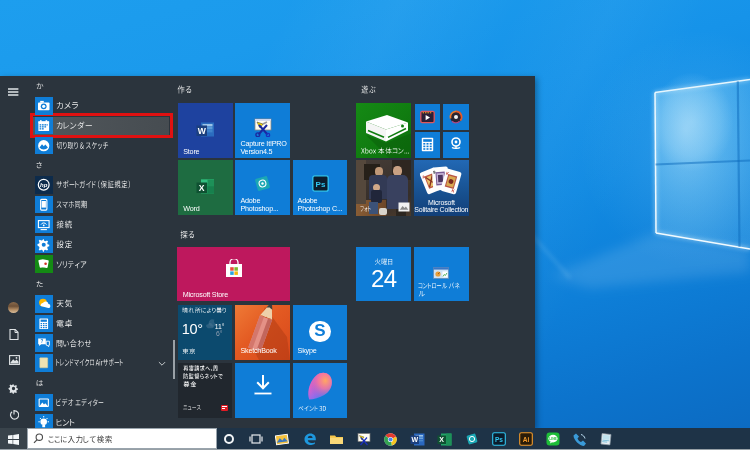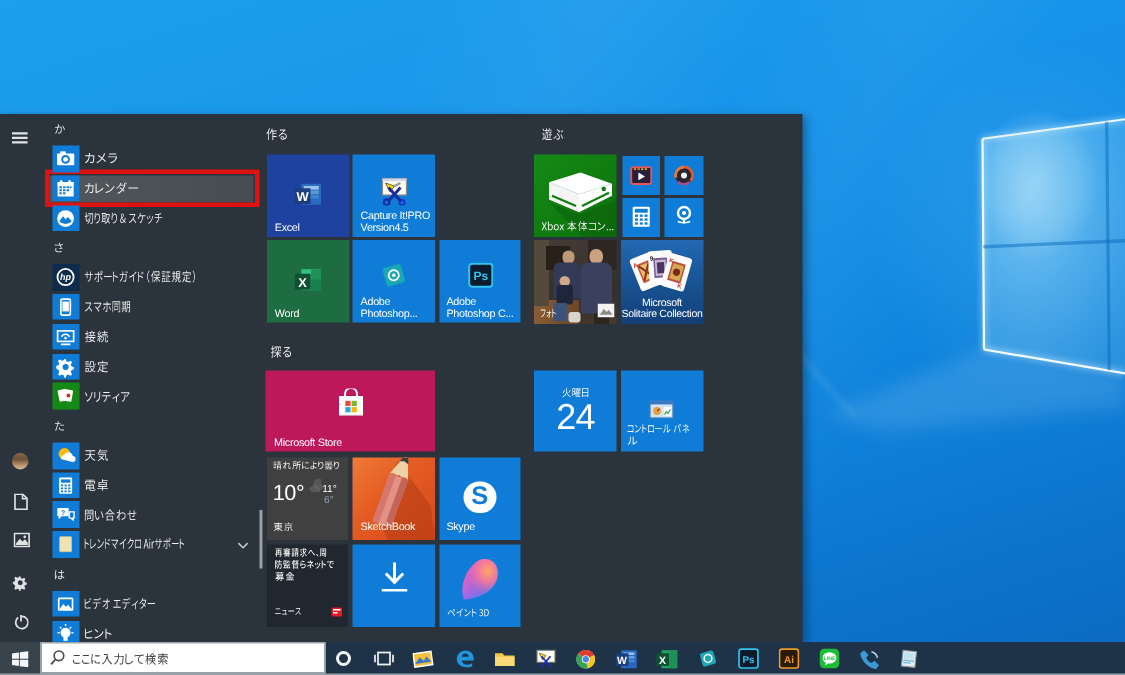--- a/index.html
+++ b/index.html
@@ -318,21 +318,21 @@
   <div class="tile" style="left:178.2px;top:103.0px;width:54.9px;height:55.2px;background:#1e429f">
       <svg width="19" height="17" viewBox="0 0 19 17" style="position:absolute;left:18px;top:19px">
         <rect x="5" y="0.5" width="13" height="14" fill="#2b6cbf"></rect>
         <rect x="6.5" y="2" width="10" height="2.4" fill="#9cc3e8"></rect>
         <rect x="6.5" y="5" width="10" height="2.4" fill="#5a9ad8"></rect>
         <rect x="6.5" y="8" width="10" height="2.4" fill="#3f83cc"></rect>
         <rect x="6.5" y="11" width="10" height="2.4" fill="#2b6cbf"></rect>
         <rect x="0.5" y="3.5" width="10.5" height="10.5" fill="#1b3f7e"></rect>
         <text x="5.7" y="12" font-family="Liberation Sans" font-size="8.6" font-weight="bold" fill="#fff" text-anchor="middle">W</text>
       </svg>
-      <div class="tl">Excel</div>
+      <div class="tl">Store</div>
     </div>
   <div class="tile" style="left:235.4px;top:103.0px;width:54.9px;height:55.2px;background:#0f7dd7">
       <svg width="18" height="19" viewBox="0 0 18 19" style="position:absolute;left:19px;top:15px">
         <rect x="1" y="1" width="16" height="11" fill="#fffdf2" stroke="#888" stroke-width="0.8"></rect>
         <rect x="1" y="1" width="16" height="1.8" fill="#cdd6ef"></rect>
         <path d="M3 4l6 2-3 4z" fill="#ffe000" stroke="#333" stroke-width="0.5"></path>
         <path d="M9 6l4-2" stroke="#9a9a9a" stroke-width="1.6"></path>
         <g stroke="#1a2aa0" stroke-width="2" fill="none">
           <path d="M4.5 16.5L13 7"></path>
           <path d="M13.5 16.5L5 7"></path>
@@ -517,21 +517,21 @@
         <svg width="43" height="8.8" viewBox="0 0 43 8.8" style="display:block;overflow:visible">
           <path d="M0.5 1.5Q0.6 1.5 0.8 1.5Q1 1.5 1.1 1.5H3.8Q3.9 1.5 4 1.5Q4.1 1.5 4.2 1.5Q4.2 1.6 4.2 1.8Q4.2 1.9 4.2 2.1V5.7Q4.2 5.9 4.2 6.1Q4.2 6.3 4.2 6.4H3.7Q3.7 6.3 3.7 6.1Q3.8 5.9 3.8 5.7V2.1H1.1Q1 2.1 0.8 2.1Q0.6 2.1 0.5 2.1ZM0.4 5.4Q0.5 5.4 0.7 5.4Q0.9 5.4 1 5.4H4V6H1.1Q0.9 6 0.7 6Q0.6 6 0.4 6ZM5.6 1.2Q5.7 1.3 5.9 1.5Q6.1 1.7 6.3 1.9Q6.5 2.1 6.7 2.3Q6.9 2.5 7 2.6L6.6 3.1Q6.5 2.9 6.4 2.7Q6.2 2.5 6 2.3Q5.8 2.1 5.6 1.9Q5.4 1.7 5.3 1.6ZM5.1 5.9Q5.6 5.8 6 5.6Q6.4 5.4 6.7 5.2Q7.1 5 7.3 4.8Q7.7 4.5 8.1 4.1Q8.5 3.6 8.7 3.2Q9 2.7 9.1 2.3L9.4 2.9Q9.2 3.3 9 3.7Q8.7 4.2 8.3 4.6Q8 5 7.6 5.3Q7.3 5.6 7 5.8Q6.6 6 6.3 6.2Q5.9 6.3 5.4 6.4ZM10.3 5.7Q10.3 5.6 10.3 5.3Q10.3 5 10.3 4.6Q10.3 4.2 10.3 3.7Q10.3 3.3 10.3 2.8Q10.3 2.4 10.3 2.1Q10.3 1.8 10.3 1.6Q10.3 1.5 10.3 1.3Q10.3 1 10.3 0.9H10.8Q10.8 1 10.8 1.2Q10.8 1.5 10.8 1.6Q10.8 1.9 10.8 2.3Q10.8 2.6 10.8 3.1Q10.8 3.5 10.8 3.9Q10.8 4.4 10.8 4.7Q10.8 5.1 10.8 5.3Q10.8 5.6 10.8 5.7Q10.8 5.8 10.8 5.9Q10.8 6.1 10.8 6.2Q10.8 6.4 10.8 6.5H10.3Q10.3 6.3 10.3 6.1Q10.3 5.9 10.3 5.7ZM10.7 2.7Q11 2.8 11.3 3Q11.6 3.1 12 3.3Q12.3 3.4 12.6 3.6Q12.9 3.8 13.1 3.9L13 4.5Q12.7 4.3 12.4 4.2Q12.1 4 11.8 3.8Q11.5 3.7 11.2 3.6Q10.9 3.4 10.7 3.3ZM14 1.5Q14.2 1.5 14.3 1.5Q14.4 1.5 14.5 1.5Q14.6 1.5 14.8 1.5Q14.9 1.5 15.2 1.5Q15.4 1.5 15.7 1.5Q16 1.5 16.3 1.5Q16.6 1.5 16.8 1.5Q17.1 1.5 17.2 1.5Q17.4 1.5 17.5 1.5Q17.6 1.5 17.7 1.5Q17.8 1.5 18 1.5Q18 1.6 17.9 1.8Q17.9 1.9 17.9 2Q17.9 2.1 17.9 2.3Q17.9 2.5 17.9 2.8Q17.9 3.1 17.9 3.5Q17.9 3.8 17.9 4.1Q17.9 4.5 17.9 4.8Q17.9 5 17.9 5.2Q17.9 5.4 17.9 5.5Q17.9 5.6 17.9 5.7Q17.9 5.8 18 6Q18 6.1 18 6.2Q18 6.3 18 6.3H17.5Q17.5 6.3 17.5 6.2Q17.5 6.1 17.5 5.9Q17.5 5.7 17.5 5.6Q17.5 5.5 17.5 5.3Q17.5 5.1 17.5 4.8Q17.5 4.5 17.5 4.1Q17.5 3.7 17.5 3.4Q17.5 3 17.5 2.7Q17.5 2.4 17.5 2.2Q17.5 2.1 17.5 2.1H14.5Q14.5 2.1 14.5 2.2Q14.5 2.4 14.5 2.7Q14.5 3 14.5 3.4Q14.5 3.7 14.5 4.1Q14.5 4.4 14.5 4.8Q14.5 5.1 14.5 5.3Q14.5 5.5 14.5 5.6Q14.5 5.7 14.5 5.8Q14.5 5.9 14.5 6Q14.5 6.1 14.5 6.2Q14.5 6.3 14.5 6.3H14Q14 6.3 14 6.2Q14 6.1 14 6Q14 5.8 14 5.7Q14 5.6 14 5.5Q14 5.4 14 5.2Q14 5 14 4.7Q14 4.4 14 4.1Q14 3.8 14 3.4Q14 3.1 14 2.8Q14 2.5 14 2.3Q14 2.1 14 2Q14 1.9 14 1.8Q14 1.6 14 1.5ZM17.7 5.4V5.9H14.3V5.4ZM18.8 3.3Q18.9 3.3 19 3.3Q19.2 3.3 19.3 3.3Q19.5 3.3 19.6 3.3Q19.7 3.3 19.9 3.3Q20.1 3.3 20.3 3.3Q20.6 3.3 20.8 3.3Q21.1 3.3 21.4 3.3Q21.7 3.3 21.9 3.3Q22.2 3.3 22.3 3.3Q22.5 3.3 22.6 3.3Q22.8 3.3 23 3.3Q23.1 3.3 23.2 3.3V4Q23.1 3.9 23 3.9Q22.8 3.9 22.6 3.9Q22.5 3.9 22.3 3.9Q22.2 3.9 21.9 3.9Q21.7 3.9 21.4 3.9Q21.1 3.9 20.8 3.9Q20.6 3.9 20.3 3.9Q20.1 3.9 19.9 3.9Q19.7 3.9 19.6 3.9Q19.4 3.9 19.2 3.9Q19 3.9 18.8 4ZM26.6 6.2Q26.6 6.1 26.6 6Q26.6 5.9 26.6 5.8Q26.6 5.7 26.6 5.5Q26.6 5.2 26.6 4.9Q26.6 4.5 26.6 4.1Q26.6 3.7 26.6 3.3Q26.6 2.9 26.6 2.5Q26.6 2.2 26.6 1.9Q26.6 1.7 26.6 1.6Q26.6 1.4 26.6 1.2Q26.6 1.1 26.6 1H27.1Q27.1 1.1 27.1 1.2Q27.1 1.4 27.1 1.6Q27.1 1.7 27.1 1.9Q27.1 2.2 27.1 2.5Q27.1 2.9 27.1 3.3Q27.1 3.7 27.1 4.1Q27.1 4.5 27.1 4.8Q27.1 5.1 27.1 5.3Q27.1 5.6 27.1 5.6Q27.4 5.5 27.6 5.2Q27.9 5 28.2 4.6Q28.5 4.3 28.7 3.9L29 4.4Q28.7 4.8 28.4 5.1Q28.1 5.5 27.8 5.8Q27.4 6.1 27.1 6.3Q27 6.3 27 6.4Q26.9 6.4 26.9 6.5ZM24.1 6.1Q24.4 5.8 24.7 5.4Q24.9 4.9 25.1 4.4Q25.1 4.2 25.1 3.8Q25.2 3.4 25.2 3Q25.2 2.6 25.2 2.3Q25.2 1.9 25.2 1.6Q25.2 1.4 25.2 1.3Q25.2 1.2 25.2 1.1H25.7Q25.7 1.1 25.7 1.2Q25.7 1.3 25.7 1.4Q25.7 1.5 25.7 1.6Q25.7 1.9 25.6 2.3Q25.6 2.7 25.6 3.1Q25.6 3.5 25.6 3.9Q25.5 4.3 25.5 4.6Q25.4 5.1 25.1 5.6Q24.9 6.1 24.5 6.5ZM35 1.4Q35 1.6 35.1 1.7Q35.2 1.9 35.4 1.9Q35.5 1.9 35.7 1.7Q35.8 1.6 35.8 1.4Q35.8 1.2 35.7 1.1Q35.5 1 35.4 1Q35.2 1 35.1 1.1Q35 1.2 35 1.4ZM34.8 1.4Q34.8 1.2 34.9 1Q34.9 0.8 35.1 0.7Q35.2 0.6 35.4 0.6Q35.6 0.6 35.7 0.7Q35.8 0.8 35.9 1Q36 1.2 36 1.4Q36 1.6 35.9 1.8Q35.8 2 35.7 2.1Q35.6 2.2 35.4 2.2Q35.2 2.2 35.1 2.1Q34.9 2 34.9 1.8Q34.8 1.6 34.8 1.4ZM31.9 4.2Q32 3.9 32.1 3.6Q32.2 3.3 32.3 2.9Q32.3 2.6 32.4 2.2Q32.4 1.9 32.5 1.6L33 1.7Q32.9 1.8 32.9 1.9Q32.9 2 32.9 2.1Q32.9 2.2 32.9 2.2Q32.8 2.4 32.8 2.7Q32.7 2.9 32.7 3.2Q32.6 3.5 32.5 3.8Q32.4 4.2 32.4 4.4Q32.3 4.7 32.1 5.1Q32 5.4 31.9 5.7Q31.7 6.1 31.5 6.4L31.1 6.1Q31.3 5.7 31.6 5.1Q31.8 4.6 31.9 4.2ZM34.6 3.9Q34.6 3.7 34.5 3.4Q34.4 3.1 34.2 2.7Q34.1 2.4 34 2.2Q33.9 1.9 33.8 1.7L34.3 1.5Q34.4 1.7 34.5 2Q34.6 2.2 34.7 2.5Q34.8 2.8 34.9 3.2Q35 3.5 35.1 3.7Q35.2 4 35.3 4.3Q35.4 4.6 35.4 5Q35.5 5.3 35.6 5.6Q35.7 5.9 35.7 6.1L35.3 6.3Q35.2 6 35.1 5.6Q35 5.1 34.9 4.7Q34.8 4.3 34.6 3.9ZM39.5 0.7Q39.5 0.8 39.5 1Q39.5 1.2 39.5 1.3Q39.5 1.4 39.5 1.5Q39.5 1.7 39.5 1.8Q39.5 1.9 39.5 2H39Q39 1.9 39 1.8Q39 1.7 39 1.5Q39 1.4 39 1.3Q39 1.2 39 1Q39 0.8 39 0.7ZM41 2.1Q40.9 2.2 40.9 2.3Q40.8 2.4 40.7 2.5Q40.6 2.7 40.4 3Q40.2 3.2 39.9 3.5Q39.7 3.7 39.4 4Q39.1 4.2 38.8 4.5Q38.4 4.7 38 4.9Q37.6 5.1 37.2 5.3L36.9 4.8Q37.7 4.5 38.2 4.2Q38.8 3.9 39.1 3.6Q39.4 3.4 39.6 3.1Q39.8 2.9 40 2.7Q40.2 2.4 40.2 2.3Q40.2 2.3 40 2.3Q39.8 2.3 39.6 2.3Q39.4 2.3 39.1 2.3Q38.8 2.3 38.6 2.3Q38.4 2.3 38.2 2.3Q38 2.3 38 2.3Q37.9 2.3 37.7 2.3Q37.6 2.3 37.5 2.3Q37.4 2.3 37.3 2.3V1.7Q37.4 1.7 37.6 1.7Q37.8 1.8 38 1.8Q38 1.8 38.2 1.8Q38.4 1.8 38.6 1.8Q38.9 1.8 39.1 1.8Q39.4 1.8 39.7 1.8Q39.9 1.8 40.1 1.8Q40.3 1.8 40.4 1.8Q40.5 1.8 40.6 1.7Q40.7 1.7 40.7 1.7ZM39.5 3.7Q39.5 3.9 39.5 4.2Q39.5 4.4 39.5 4.8Q39.5 5.1 39.5 5.3Q39.5 5.6 39.5 5.8Q39.5 5.9 39.5 6.1Q39.5 6.2 39.5 6.4Q39.5 6.5 39.5 6.6H39Q39 6.5 39 6.4Q39 6.2 39 6.1Q39 5.9 39 5.8Q39 5.6 39 5.4Q39 5.1 39 4.8Q39 4.6 39 4.3Q39 4.1 39 3.9ZM41.3 5.4Q41 5.1 40.8 5Q40.6 4.8 40.4 4.6Q40.2 4.5 39.9 4.3L40.2 3.9Q40.5 4 40.7 4.2Q40.9 4.3 41.1 4.5Q41.3 4.7 41.6 4.9Z" fill="#ffffff"></path>
         </svg>
       </div>
       <div class="jp" style="left:4.5px;top:43.1px">
         <svg width="8" height="8.8" viewBox="0 0 8 8.8" style="display:block;overflow:visible">
           <path d="M3.8 6.2Q3.8 6.1 3.8 6Q3.8 5.9 3.8 5.8Q3.8 5.7 3.8 5.5Q3.8 5.2 3.8 4.9Q3.8 4.5 3.8 4.1Q3.8 3.7 3.8 3.3Q3.8 2.9 3.8 2.5Q3.8 2.2 3.8 1.9Q3.8 1.7 3.8 1.6Q3.8 1.4 3.8 1.2Q3.8 1.1 3.8 1H4.4Q4.4 1.1 4.4 1.2Q4.4 1.4 4.4 1.6Q4.4 1.7 4.4 1.9Q4.4 2.2 4.4 2.5Q4.4 2.9 4.4 3.3Q4.4 3.7 4.4 4.1Q4.4 4.5 4.4 4.8Q4.4 5.1 4.4 5.3Q4.4 5.6 4.4 5.6Q4.7 5.5 5.1 5.2Q5.5 5 5.8 4.6Q6.2 4.3 6.4 3.9L6.8 4.4Q6.5 4.8 6.1 5.1Q5.7 5.5 5.2 5.8Q4.8 6.1 4.4 6.3Q4.3 6.3 4.2 6.4Q4.2 6.4 4.1 6.5ZM0.6 6.1Q1 5.8 1.3 5.4Q1.6 4.9 1.8 4.4Q1.9 4.2 1.9 3.8Q1.9 3.4 2 3Q2 2.6 2 2.3Q2 1.9 2 1.6Q2 1.4 2 1.3Q2 1.2 1.9 1.1H2.6Q2.6 1.1 2.6 1.2Q2.6 1.3 2.6 1.4Q2.5 1.5 2.5 1.6Q2.5 1.9 2.5 2.3Q2.5 2.7 2.5 3.1Q2.5 3.5 2.4 3.9Q2.4 4.3 2.3 4.6Q2.2 5.1 1.9 5.6Q1.5 6.1 1.1 6.5Z" fill="#ffffff"></path>
         </svg>
       </div>
     </div>
-  <div class="tile" style="left:178.2px;top:305.0px;width:53.8px;height:54.6px;background:#404040">
+  <div class="tile" style="left:178.2px;top:305.0px;width:53.8px;height:54.6px;background:#0c4a6e">
       <svg width="15" height="11" viewBox="0 0 20 14" style="position:absolute;left:25.5px;top:13px;opacity:0.38">
         <path d="M14 2a5 5 0 102 6 4 4 0 01-2-6z" fill="#cfd8e8" opacity="0.4"></path>
         <path d="M3 11a2.5 2.5 0 012.4-3 3.2 3.2 0 016 1 2.2 2.2 0 01-0.3 4.3H5z" fill="#aab6c8" opacity="0.55"></path>
       </svg>
       <div class="jp" style="left:3.5px;top:1.6px">
         <svg width="45" height="7.6" viewBox="0 0 45 7.6" style="display:block;overflow:visible">
           <path d="M0.7 0.8H1.9V4.8H0.7V4.4H1.6V1.2H0.7ZM0.7 2.6H1.7V3H0.7ZM0.5 0.8H0.8V5.3H0.5ZM2.4 0.9H5.5V1.2H2.4ZM2.5 1.6H5.4V1.9H2.5ZM2.2 2.3H5.7V2.7H2.2ZM3.7 0.4H4.2V2.5H3.7ZM2.6 3.1H5V3.4H3.1V6H2.6ZM4.9 3.1H5.3V5.5Q5.3 5.7 5.3 5.8Q5.2 5.9 5.1 5.9Q5 6 4.8 6Q4.6 6 4.3 6Q4.3 5.9 4.3 5.8Q4.2 5.7 4.2 5.6Q4.4 5.6 4.6 5.6Q4.7 5.6 4.8 5.6Q4.8 5.6 4.9 5.6Q4.9 5.6 4.9 5.5ZM2.9 3.9H5.1V4.2H2.9ZM2.9 4.7H5.1V5H2.9ZM12 5Q11.8 5.3 11.5 5.4Q11.2 5.5 10.9 5.5Q10.6 5.5 10.5 5.3Q10.3 5.1 10.3 4.8Q10.3 4.5 10.3 4.2Q10.3 3.9 10.4 3.6Q10.4 3.3 10.5 3Q10.5 2.7 10.5 2.5Q10.5 2.2 10.4 2.1Q10.2 2 10 2Q9.8 2 9.6 2.1Q9.3 2.2 9 2.5Q8.8 2.7 8.5 2.9Q8.3 3.2 8.1 3.4L8.1 2.8Q8.2 2.7 8.4 2.5Q8.5 2.4 8.7 2.2Q9 2 9.2 1.9Q9.4 1.7 9.7 1.6Q9.9 1.5 10.1 1.5Q10.4 1.5 10.6 1.6Q10.8 1.7 10.9 1.9Q11 2.1 11 2.4Q11 2.6 10.9 2.9Q10.9 3.2 10.8 3.5Q10.8 3.8 10.8 4.1Q10.7 4.4 10.7 4.6Q10.7 4.8 10.8 4.9Q10.9 5 11 5Q11.3 5 11.5 4.9Q11.7 4.7 11.9 4.5ZM8.1 2.1Q8 2.1 7.8 2.1Q7.7 2.2 7.5 2.2Q7.3 2.2 7.1 2.2Q7 2.3 6.8 2.3L6.7 1.8Q6.8 1.8 6.9 1.8Q7 1.8 7.1 1.8Q7.2 1.8 7.4 1.8Q7.6 1.7 7.8 1.7Q8 1.7 8.2 1.6Q8.3 1.6 8.4 1.6L8.6 1.8Q8.6 1.9 8.5 2Q8.4 2.1 8.4 2.2Q8.3 2.3 8.3 2.4L8.1 3.2Q8 3.4 7.8 3.6Q7.7 3.8 7.5 4.1Q7.4 4.3 7.2 4.6Q7 4.8 6.9 5L6.6 4.6Q6.7 4.4 6.9 4.2Q7 4 7.2 3.8Q7.3 3.6 7.5 3.3Q7.7 3.1 7.8 2.9Q7.9 2.7 8 2.6L8 2.3ZM8 1.1Q8 1 8 0.9Q8 0.8 8 0.6L8.5 0.7Q8.5 0.8 8.5 1Q8.4 1.3 8.4 1.7Q8.4 2 8.3 2.4Q8.3 2.8 8.3 3.2Q8.3 3.6 8.3 3.9Q8.3 4.2 8.3 4.4Q8.3 4.6 8.3 4.9Q8.3 5.1 8.3 5.4Q8.3 5.4 8.3 5.5Q8.3 5.6 8.3 5.7H7.8Q7.8 5.6 7.8 5.5Q7.8 5.4 7.8 5.4Q7.8 5.1 7.8 4.8Q7.8 4.6 7.8 4.4Q7.8 4.1 7.9 3.8Q7.9 3.7 7.9 3.4Q7.9 3.2 7.9 2.9Q7.9 2.6 7.9 2.3Q7.9 2 8 1.8Q8 1.5 8 1.3Q8 1.2 8 1.1ZM13.2 0.7H15.7V1.1H13.2ZM16.1 2.4H18.5V2.9H16.1ZM17.4 2.7H17.8V6H17.4ZM16 1 16.5 1.1Q16.5 1.2 16.4 1.2V2.6Q16.4 3 16.4 3.4Q16.3 3.8 16.2 4.3Q16.1 4.7 15.9 5.2Q15.7 5.6 15.4 6Q15.4 5.9 15.3 5.9Q15.2 5.8 15.2 5.7Q15.1 5.7 15.1 5.7Q15.4 5.3 15.5 4.9Q15.7 4.5 15.8 4.1Q15.9 3.7 15.9 3.3Q16 2.9 16 2.6ZM13.4 1.8H13.8V3.4Q13.8 3.7 13.8 4Q13.8 4.4 13.7 4.7Q13.7 5.1 13.6 5.4Q13.5 5.7 13.3 6Q13.3 5.9 13.2 5.9Q13.1 5.8 13.1 5.8Q13 5.7 12.9 5.7Q13.2 5.4 13.2 5Q13.3 4.6 13.4 4.2Q13.4 3.8 13.4 3.4ZM18 0.4 18.4 0.8Q18.1 0.9 17.7 1.1Q17.4 1.2 17 1.3Q16.6 1.4 16.2 1.5Q16.2 1.4 16.1 1.3Q16.1 1.2 16.1 1.1Q16.4 1 16.8 0.9Q17.1 0.8 17.4 0.7Q17.8 0.6 18 0.4ZM13.6 1.8H15.6V3.7H13.6V3.2H15.1V2.2H13.6ZM21.4 1.4Q21.6 1.4 21.9 1.4Q22.3 1.4 22.6 1.4Q23 1.4 23.3 1.4Q23.6 1.4 23.8 1.4V1.9Q23.6 1.9 23.3 1.9Q22.9 1.9 22.6 1.9Q22.3 1.9 21.9 1.9Q21.6 1.9 21.4 1.9ZM21.6 3.9Q21.6 4 21.6 4.2Q21.5 4.3 21.5 4.4Q21.5 4.5 21.6 4.6Q21.6 4.7 21.7 4.8Q21.8 4.9 22 4.9Q22.2 5 22.5 5Q22.9 5 23.3 4.9Q23.6 4.9 24 4.8L24 5.3Q23.7 5.4 23.3 5.4Q23 5.4 22.5 5.4Q21.8 5.4 21.4 5.2Q21.1 5 21.1 4.5Q21.1 4.4 21.1 4.2Q21.1 4 21.2 3.8ZM20.3 0.9Q20.2 1 20.2 1Q20.2 1.1 20.2 1.2Q20.2 1.3 20.2 1.3Q20.1 1.5 20.1 1.7Q20 1.9 20 2.2Q20 2.4 19.9 2.7Q19.9 3 19.9 3.2Q19.9 3.4 19.9 3.7Q19.9 3.9 19.9 4.1Q19.9 4.3 19.9 4.5Q20 4.4 20 4.2Q20.1 4 20.1 3.9Q20.2 3.7 20.3 3.6L20.5 3.8Q20.4 4 20.3 4.3Q20.3 4.6 20.2 4.8Q20.1 5 20.1 5.2Q20.1 5.2 20.1 5.3Q20.1 5.4 20.1 5.4Q20.1 5.5 20.1 5.6Q20.1 5.6 20.1 5.7L19.7 5.7Q19.6 5.4 19.5 4.9Q19.4 4.3 19.4 3.7Q19.4 3.4 19.5 3Q19.5 2.7 19.5 2.4Q19.6 2 19.6 1.8Q19.7 1.5 19.7 1.3Q19.7 1.2 19.7 1.1Q19.7 1 19.7 0.9ZM27.4 0.7Q27.4 0.8 27.3 0.9Q27.3 1 27.3 1.1Q27.3 1.2 27.3 1.3Q27.3 1.5 27.3 1.8Q27.3 2.1 27.3 2.4Q27.3 2.7 27.3 3Q27.3 3.3 27.4 3.7Q27.4 4 27.4 4.3Q27.4 4.6 27.4 4.8Q27.4 5 27.4 5.2Q27.3 5.4 27.2 5.5Q27 5.6 26.8 5.7Q26.6 5.8 26.3 5.8Q25.9 5.8 25.6 5.7Q25.3 5.6 25.1 5.4Q24.9 5.2 24.9 4.8Q24.9 4.5 25.1 4.3Q25.2 4.1 25.6 3.9Q25.9 3.8 26.4 3.8Q26.8 3.8 27.2 3.9Q27.7 4 28 4.2Q28.4 4.4 28.7 4.6Q29 4.8 29.2 5L28.9 5.4Q28.7 5.2 28.4 5Q28.1 4.8 27.8 4.6Q27.5 4.4 27.1 4.3Q26.7 4.2 26.3 4.2Q25.9 4.2 25.6 4.4Q25.4 4.5 25.4 4.8Q25.4 5 25.6 5.2Q25.9 5.3 26.3 5.3Q26.6 5.3 26.8 5.2Q26.9 5 26.9 4.7Q26.9 4.5 26.9 4.2Q26.9 3.9 26.9 3.6Q26.9 3.3 26.9 3Q26.9 2.7 26.9 2.4Q26.9 2.2 26.9 2Q26.9 1.8 26.9 1.6Q26.9 1.4 26.9 1.3Q26.9 1.2 26.8 1.1Q26.8 1 26.8 0.9Q26.8 0.8 26.8 0.7ZM27.1 1.9Q27.2 1.9 27.5 1.9Q27.7 1.9 28 1.9Q28.3 1.9 28.5 1.9Q28.8 1.8 29.1 1.8L29.1 2.3Q28.8 2.3 28.6 2.3Q28.3 2.3 28 2.4Q27.7 2.4 27.5 2.4Q27.2 2.4 27.1 2.4ZM30.9 0.7Q30.8 0.8 30.8 1.1Q30.8 1.3 30.7 1.5Q30.7 1.8 30.7 2Q30.6 2.2 30.6 2.4Q30.7 2.1 30.9 1.9Q31 1.7 31.2 1.4Q31.4 1.2 31.7 1.1Q31.9 1 32.2 1Q32.6 1 32.9 1.2Q33.2 1.5 33.4 2Q33.6 2.4 33.6 3.1Q33.6 3.7 33.4 4.2Q33.2 4.6 32.9 5Q32.5 5.3 32.1 5.5Q31.6 5.7 31.1 5.8L30.8 5.4Q31.3 5.3 31.7 5.1Q32.1 5 32.4 4.7Q32.7 4.5 32.9 4.1Q33.1 3.7 33.1 3.1Q33.1 2.6 33 2.2Q32.9 1.9 32.7 1.6Q32.5 1.4 32.1 1.4Q31.9 1.4 31.6 1.6Q31.4 1.8 31.1 2.1Q30.9 2.4 30.8 2.7Q30.7 3 30.7 3.3Q30.6 3.5 30.6 3.7Q30.6 3.9 30.7 4.1L30.2 4.1Q30.2 4 30.2 3.7Q30.1 3.5 30.1 3.2Q30.1 2.9 30.2 2.7Q30.2 2.4 30.2 2.1Q30.2 1.9 30.3 1.6Q30.3 1.4 30.3 1.2Q30.4 1 30.4 0.9Q30.4 0.8 30.4 0.7ZM35.5 1.3V1.6H38.6V1.3ZM35.5 0.8V1.1H38.6V0.8ZM35.1 0.6H39V1.9H35.1ZM36.2 4.8 36.7 4.8Q36.5 5.1 36.3 5.3Q36.2 5.5 36 5.7L35.6 5.6Q35.7 5.5 35.8 5.3Q35.9 5.2 36 5Q36.1 4.9 36.2 4.8ZM34.9 5.5Q35.3 5.5 36 5.5Q36.6 5.5 37.4 5.5Q38.1 5.5 38.8 5.4L38.8 5.7Q38.1 5.8 37.4 5.8Q36.7 5.8 36 5.8Q35.4 5.8 34.9 5.9ZM37.7 5.2 38 4.9Q38.2 5 38.5 5.2Q38.8 5.3 39 5.5Q39.3 5.6 39.5 5.7L39.1 6Q39 5.9 38.7 5.7Q38.5 5.6 38.2 5.4Q37.9 5.3 37.7 5.2ZM34.9 2.1H39.3V2.4H34.9ZM36.9 2.2H37.3V4H36.9ZM34.6 2.7H39.6V3.5H39.2V3H35V3.5H34.6ZM35.3 3.2H36.5V3.4H35.3ZM37.6 3.2H38.9V3.4H37.6ZM37.6 3.7H39V3.9H37.6ZM35.2 3.7H36.5V3.9H35.2ZM35.1 4.1H39.1V4.4H35.1ZM34.5 4.7H39.7V5H34.5ZM41.4 0.7Q41.3 0.8 41.3 1.1Q41.2 1.3 41.2 1.5Q41.2 1.8 41.1 2Q41.1 2.2 41.1 2.4Q41.2 2.1 41.3 1.9Q41.5 1.7 41.7 1.4Q41.9 1.2 42.2 1.1Q42.4 1 42.7 1Q43.1 1 43.4 1.2Q43.7 1.5 43.9 2Q44 2.4 44 3.1Q44 3.7 43.8 4.2Q43.7 4.6 43.3 5Q43 5.3 42.5 5.5Q42.1 5.7 41.5 5.8L41.3 5.4Q41.8 5.3 42.2 5.1Q42.6 5 42.9 4.7Q43.2 4.5 43.4 4.1Q43.5 3.7 43.5 3.1Q43.5 2.6 43.4 2.2Q43.3 1.9 43.1 1.6Q42.9 1.4 42.6 1.4Q42.3 1.4 42.1 1.6Q41.8 1.8 41.6 2.1Q41.4 2.4 41.3 2.7Q41.2 3 41.1 3.3Q41.1 3.5 41.1 3.7Q41.1 3.9 41.1 4.1L40.7 4.1Q40.7 4 40.6 3.7Q40.6 3.5 40.6 3.2Q40.6 2.9 40.6 2.7Q40.7 2.4 40.7 2.1Q40.7 1.9 40.7 1.6Q40.8 1.4 40.8 1.2Q40.8 1 40.8 0.9Q40.8 0.8 40.8 0.7Z" fill="#ffffff"></path>
         </svg>
       </div>
       <div style="position:absolute;left:3.6px;top:16.2px;font-size:14.5px;color:#fff;font-weight:400;letter-spacing:-0.3px">10°</div>

